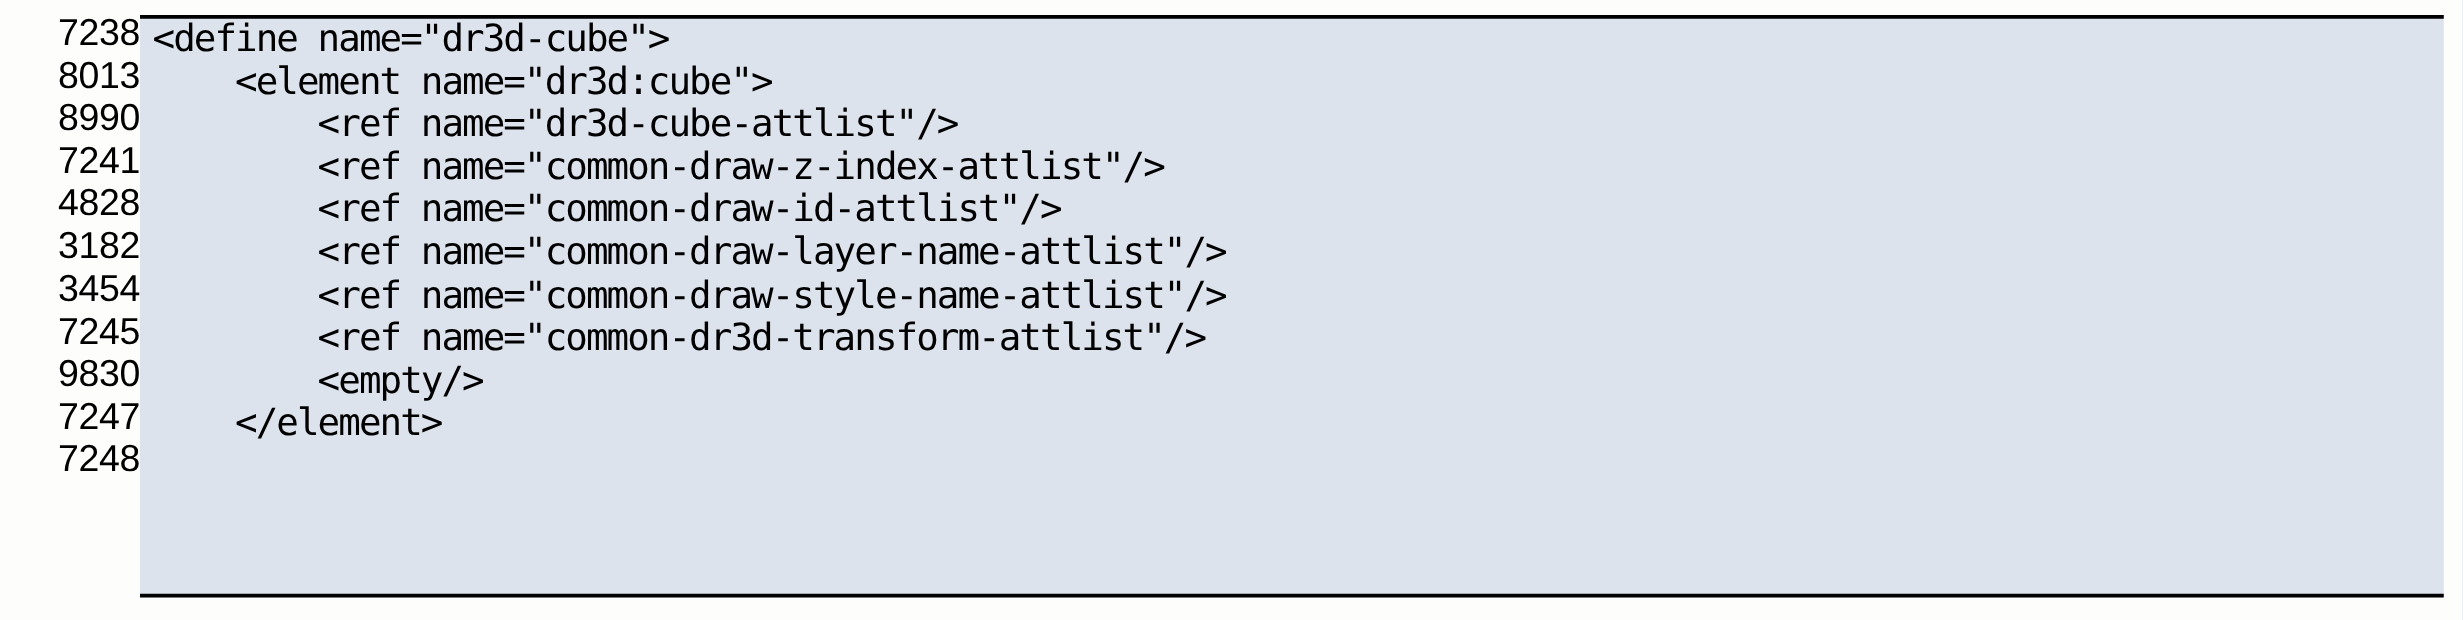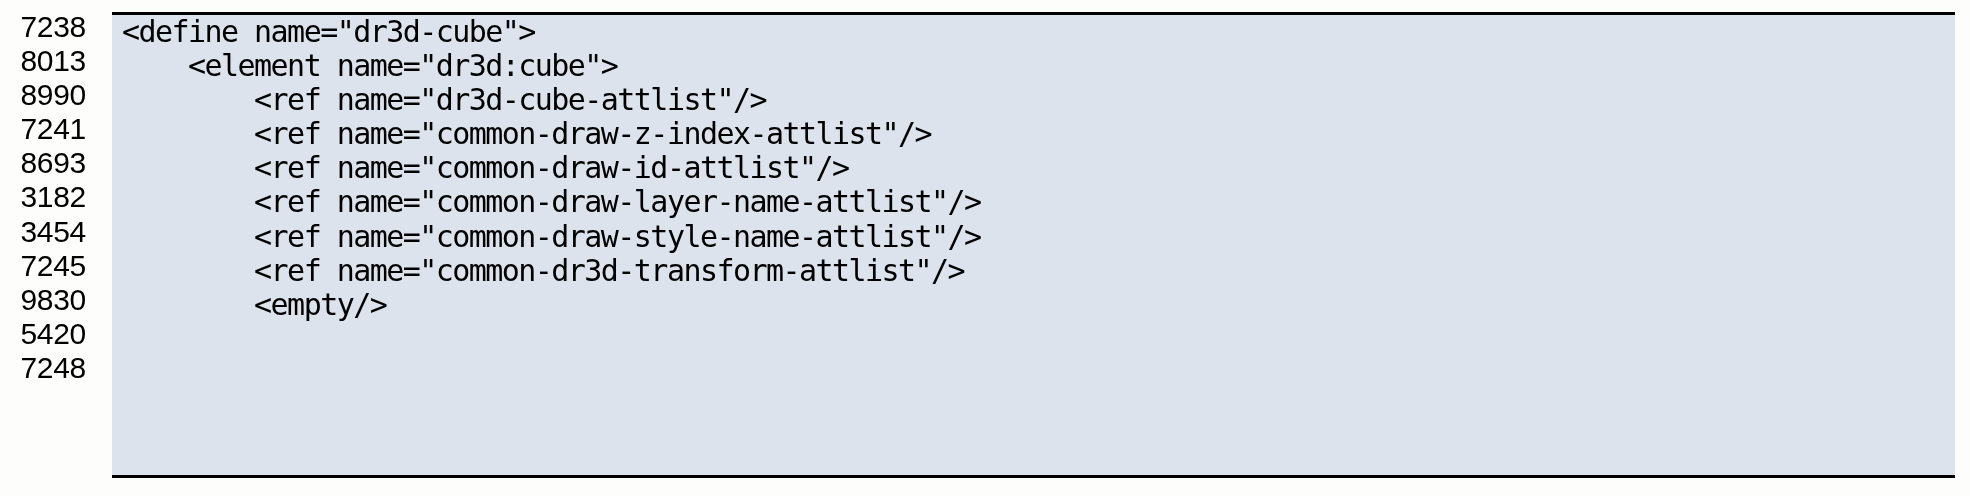--- a/index.html
+++ b/index.html
@@ -31,21 +31,20 @@
     height: 496px;
     background: #fdfefb;
     padding-top: 10px;
     box-sizing: border-box;
   }
   .lineno {
     display: block;
     height: 34.1px;
     line-height: 34.1px;
     text-align: right;
-    padding-right: 26px;
     font-family: "Liberation Sans", sans-serif;
     font-size: 30px;
     color: #000000;
     white-space: pre;
     letter-spacing: -0.3px;
   }
 
   
   .codepanel {
     position: absolute;
@@ -86,38 +85,39 @@
 </head>
 <body>
 
 <div class="listing">
 
   <div class="gutter">
     <span class="lineno">7238</span>
     <span class="lineno">8013</span>
     <span class="lineno">8990</span>
     <span class="lineno">7241</span>
-    <span class="lineno">8693</span>
+    <span class="lineno">4828</span>
     <span class="lineno">3182</span>
     <span class="lineno">3454</span>
     <span class="lineno">7245</span>
     <span class="lineno">9830</span>
-    <span class="lineno">5420</span>
+    <span class="lineno">7247</span>
     <span class="lineno">7248</span>
   </div>
 
   <div class="codepanel">
     <div class="codebox">
       <div class="codelines">
         <span class="codeline">&lt;define name="dr3d-cube"&gt;</span>
         <span class="codeline">    &lt;element name="dr3d:cube"&gt;</span>
         <span class="codeline">        &lt;ref name="dr3d-cube-attlist"/&gt;</span>
         <span class="codeline">        &lt;ref name="common-draw-z-index-attlist"/&gt;</span>
         <span class="codeline">        &lt;ref name="common-draw-id-attlist"/&gt;</span>
         <span class="codeline">        &lt;ref name="common-draw-layer-name-attlist"/&gt;</span>
         <span class="codeline">        &lt;ref name="common-draw-style-name-attlist"/&gt;</span>
         <span class="codeline">        &lt;ref name="common-dr3d-transform-attlist"/&gt;</span>
         <span class="codeline">        &lt;empty/&gt;</span>
+        <span class="codeline">    &lt;/element&gt;</span>
       </div>
     </div>
   </div>
 
 </div>
 
 </body></html>

